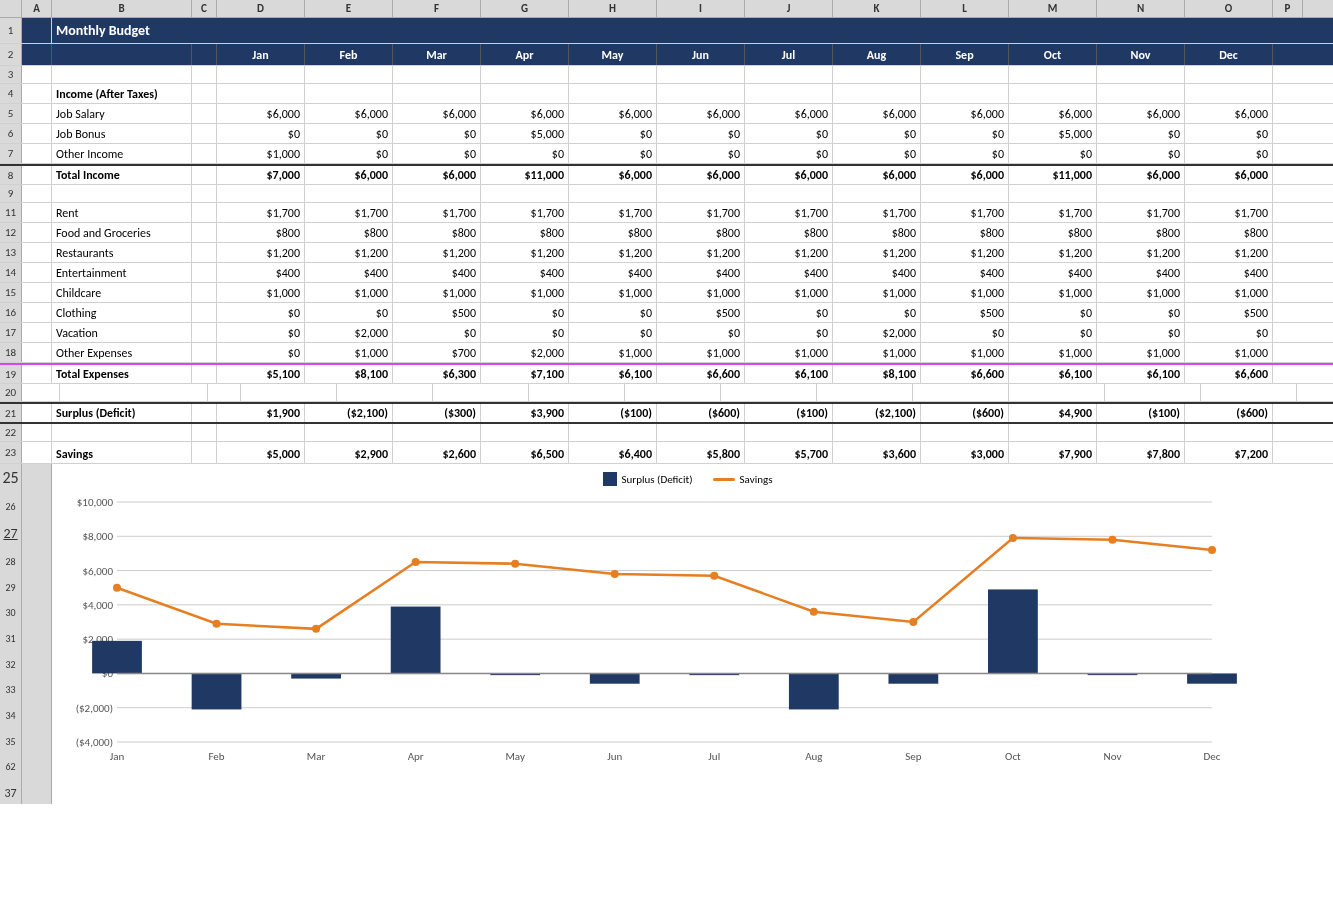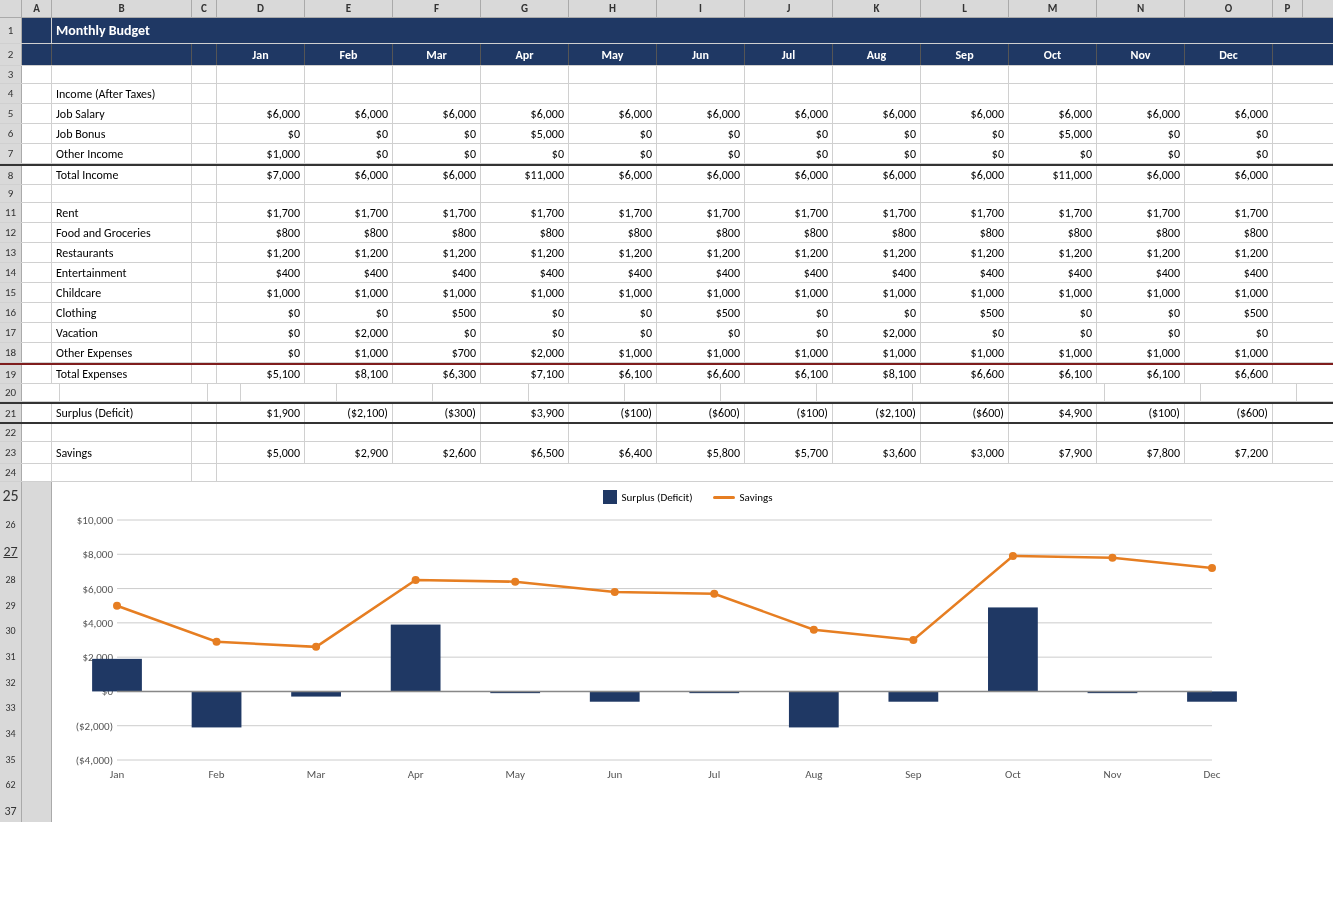--- a/index.html
+++ b/index.html
@@ -93,21 +93,21 @@
     }
 
     
     .month-text {
       color: #fff;
       font-weight: bold;
       font-size: 12px;
     }
 
     
-    .bold { font-weight: normal; }
+    .bold { font-weight: bold; align-items: flex-end; }
 
     
     .surplus-row {
       border-top: 2px solid #333;
       border-bottom: 2px solid #333;
     }
 
     
     .legend {
       display: flex;
@@ -833,21 +833,21 @@
       </div>
     <div class="cell cell-month text-right">
         <span>$1,000</span>
       </div>
     <div class="cell cell-month text-right">
         <span>$1,000</span>
       </div>
     <div style="flex:1;"></div>
   </div>
 
-  <div class="sheet-row" style="min-height:20px;border-top:2px solid #7f1d1d;">
+  <div class="sheet-row" style="min-height:20px;border-top:2px solid #d946ef;">
     <div class="row-num">19</div>
     <div class="cell cell-a"></div>
     <div class="cell cell-b bold">
         <span>Total Expenses</span>
       </div>
     <div class="cell cell-c"></div>
     <div class="cell cell-month text-right bold">
         <span>$5,100</span>
       </div>
     <div class="cell cell-month text-right bold">
@@ -1011,27 +1011,20 @@
       </div>
     <div class="cell cell-month text-right bold">
         <span>$7,800</span>
       </div>
     <div class="cell cell-month text-right bold">
         <span>$7,200</span>
       </div>
     <div style="flex:1;"></div>
   </div>
 
-  <div class="sheet-row" style="min-height:18px;">
-    <div class="row-num">24</div>
-    <div class="cell cell-a"></div>
-      <div class="cell cell-b"></div>
-      <div class="cell cell-c"></div>
-    <div style="flex:1;"></div>
-  </div>
 
   <div class="sheet-row" style="min-height:340px;border-bottom:none;">
     <div style="display:flex;flex-direction:column;width:52px;min-width:52px;">
 
       <div style="display:flex;">
         <div class="row-num" style="height:340px;display:flex;flex-direction:column;justify-content:space-between;padding:4px 0;">
           <span style="font-size:16px;">25</span>
           <span style="font-size:10px;">26</span>
           <span style="font-size:14px;text-decoration:underline;">27</span>
           <span style="font-size:10px;">28</span>

